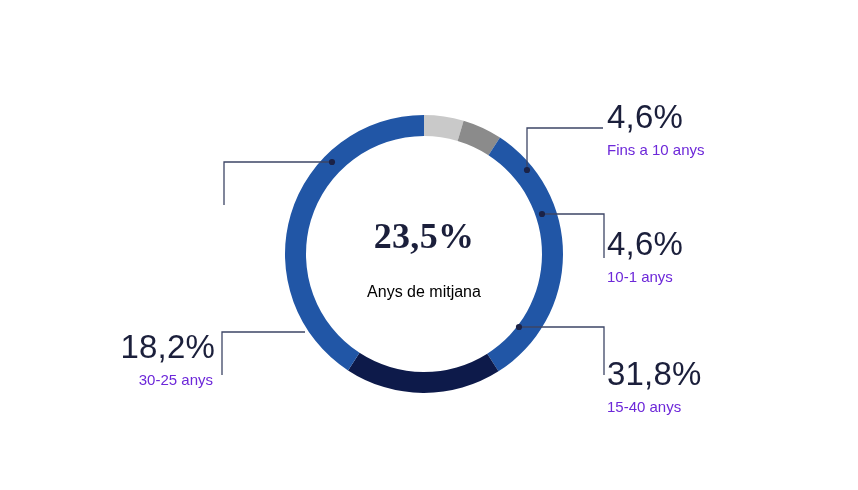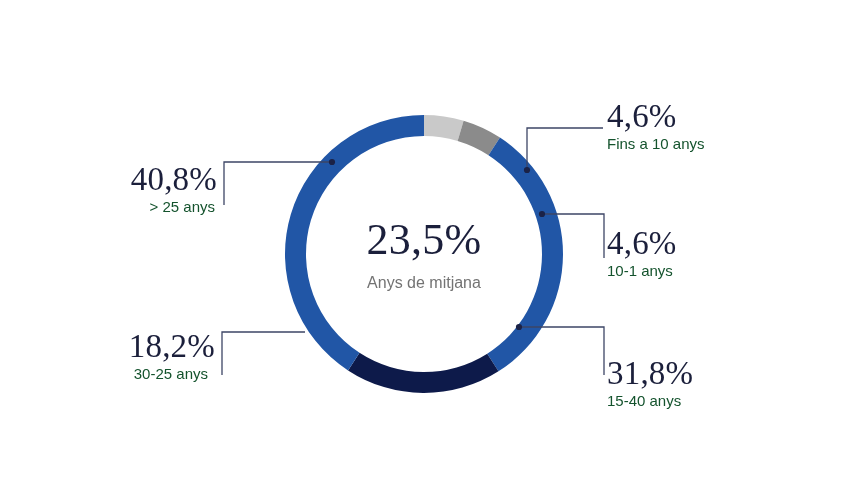--- a/index.html
+++ b/index.html
@@ -28,61 +28,61 @@
     width: 858px;
     height: 490px;
     overflow: visible;
   }
   
   .labelblock {
     position: absolute;
     white-space: nowrap;
   }
   .pct {
-    font-family: Liberation Serif, serif;
+    font-family: Liberation Sans, sans-serif;
     font-size: 33px;
     font-weight: 400;
     color: #1b1f3b;
     line-height: 1.0;
     letter-spacing: 0.2px;
   }
   .cap {
     font-family: "Liberation Sans", sans-serif;
     font-size: 15px;
     font-weight: 400;
-    color: #14532d;
+    color: #6d28d9;
     line-height: 1.0;
-    margin-top: 3px;
+    margin-top: 9px;
   }
   .labelblock.right { text-align: left; }
   .labelblock.left  { text-align: right; }
   .labelblock.left .cap { padding-right: 2px; }
 
   
   .center-wrap {
     position: absolute;
     left: 304px;
     top: 218px;
     width: 240px;
     text-align: center;
   }
   .center-pct {
     font-family: "Liberation Serif", serif;
-    font-size: 44px;
-    font-weight: 400;
+    font-size: 36px;
+    font-weight: 700;
     color: #1b1f3b;
     line-height: 1.0;
     letter-spacing: 0.3px;
   }
   .center-cap {
     font-family: "Liberation Sans", sans-serif;
     font-size: 16px;
-    color: #737373;
+    color: #000000;
     line-height: 1.0;
-    margin-top: 13px;
+    margin-top: 30px;
   }
 </style>
 </head>
 <body>
 
 <div id="stage">
 
   <svg class="chart" viewBox="0 0 858 490">
 
     <g>
@@ -129,23 +129,19 @@
   <div class="labelblock right" style="left:607px; top:227px;">
     <div class="pct">4,6%</div>
     <div class="cap">10-1 anys</div>
   </div>
 
   <div class="labelblock right" style="left:607px; top:357px;">
     <div class="pct">31,8%</div>
     <div class="cap">15-40 anys</div>
   </div>
 
-  <div class="labelblock left" style="right:641px; top:163px;">
-    <div class="pct">40,8%</div>
-    <div class="cap">&gt; 25 anys</div>
-  </div>
 
-  <div class="labelblock left" style="right:643px; top:330px;text-align:center;">
+  <div class="labelblock left" style="right:643px; top:330px;">
     <div class="pct">18,2%</div>
     <div class="cap">30-25 anys</div>
   </div>
 
 </div>
 
 </body></html>

